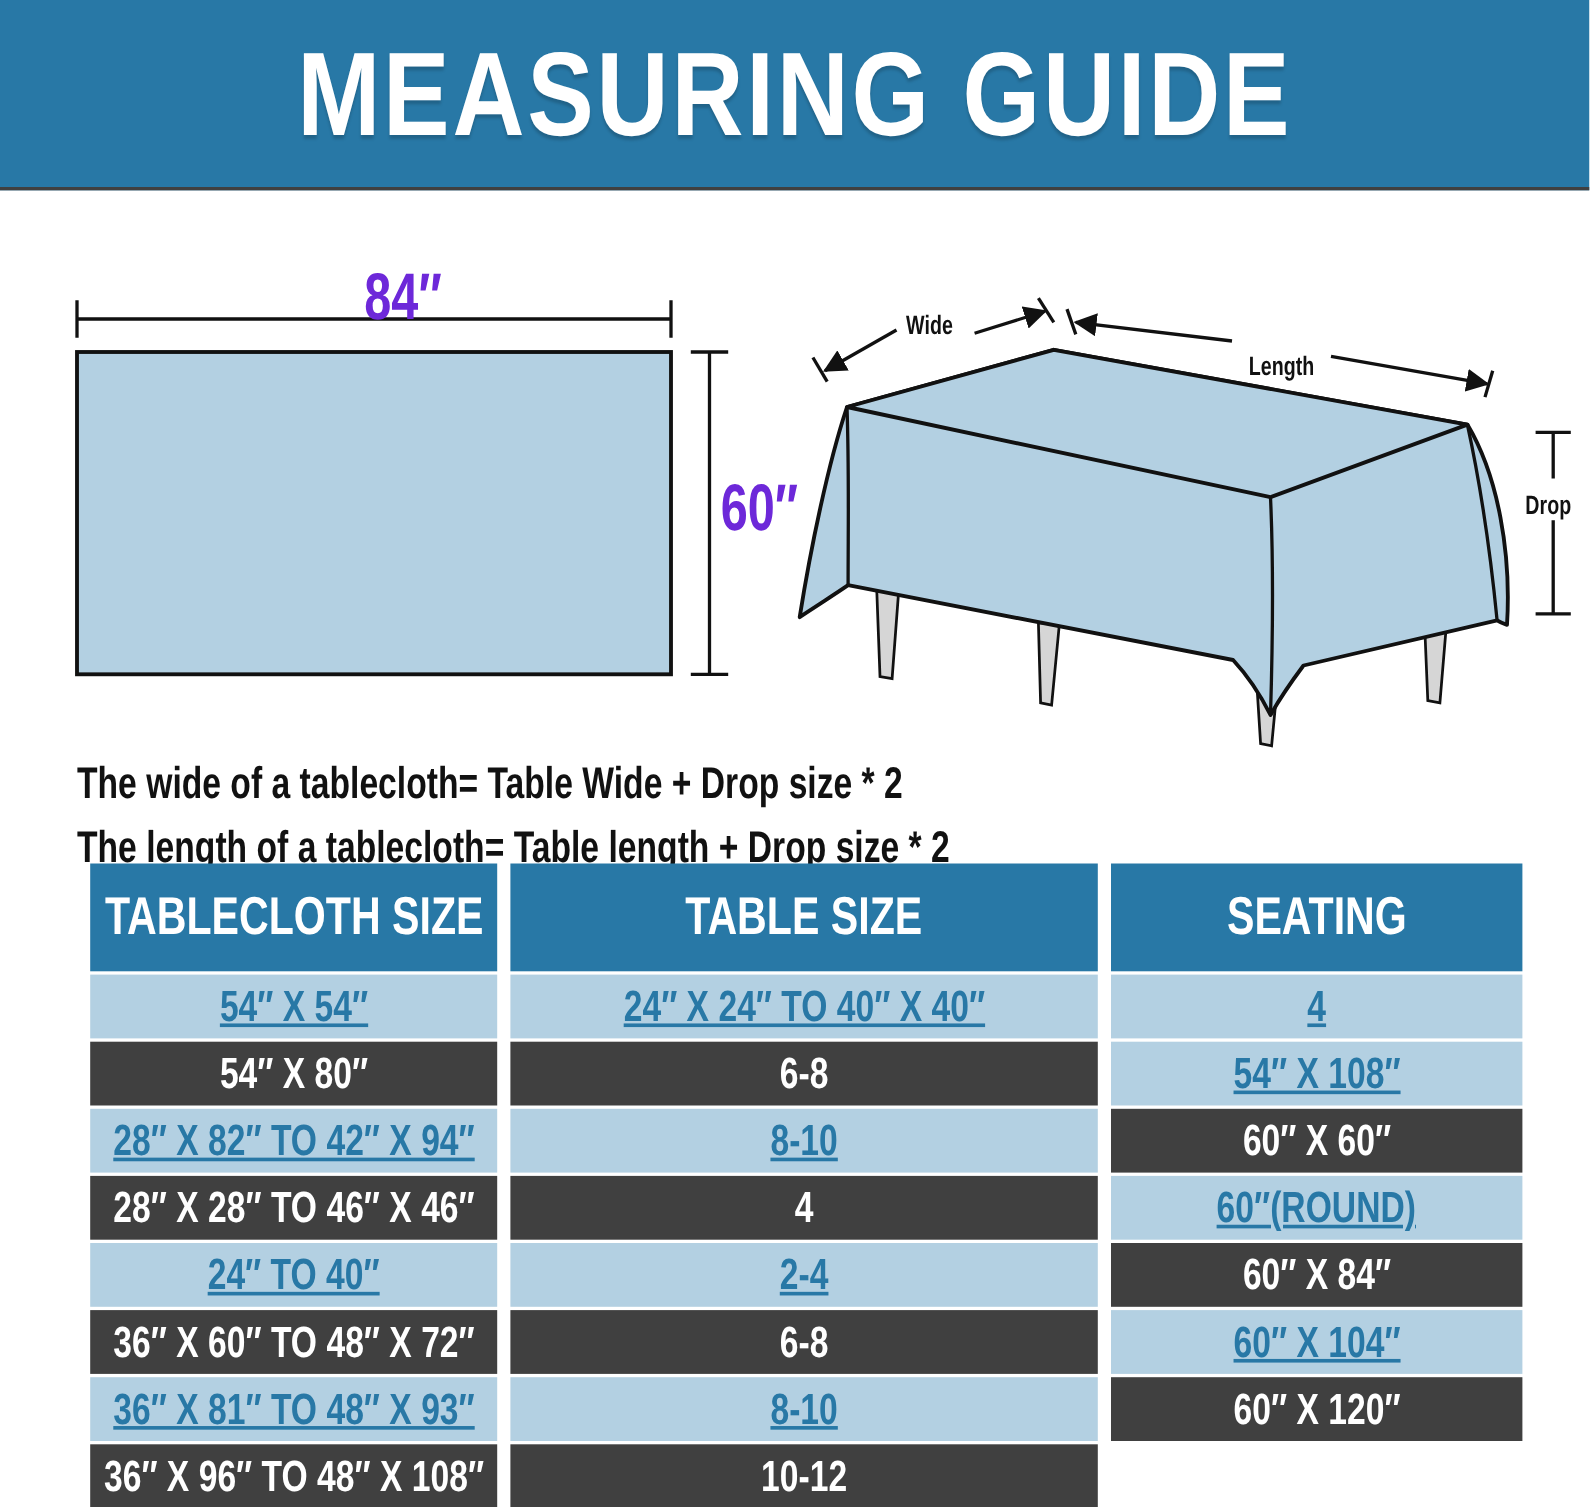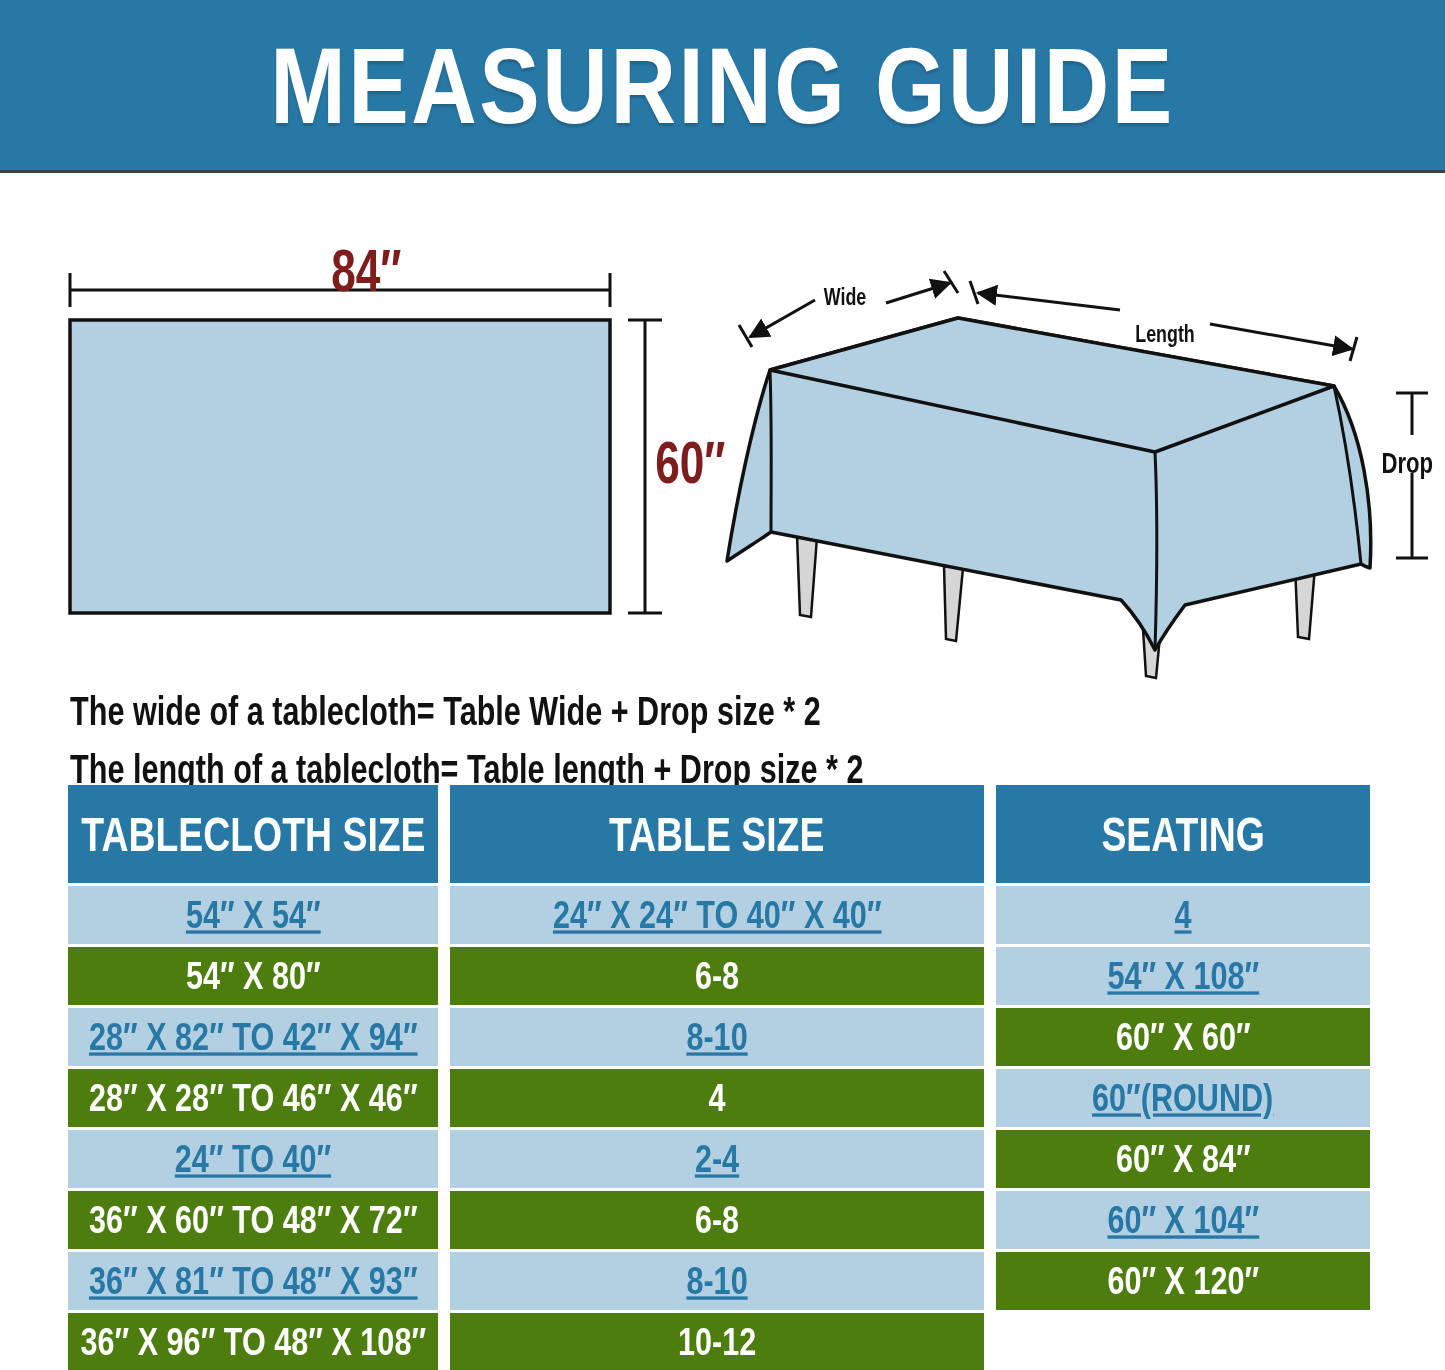--- a/index.html
+++ b/index.html
@@ -16,48 +16,48 @@
   }
   .banner-title{
     color:#ffffff;font-weight:bold;font-size:108px;letter-spacing:3px;
     transform:scaleX(0.84);transform-origin:center;
     text-shadow:0 3px 3px rgba(0,0,0,0.18);
     white-space:nowrap;
   }
   
   .diagram-svg{position:absolute;left:0;top:173px;width:1445px;height:510px;}
   .dim-label{
-    position:absolute;font-weight:bold;color:#7f1d1d;
+    position:absolute;font-weight:bold;color:#6d28d9;
     text-align:center;white-space:nowrap;
   }
   .dim-label .cond{display:inline-block;transform:scale(0.85,1.15);}
   .big-dim{font-size:52px;}
   .illus-label{color:#111111;font-size:21px;}
   
   .formula{
     position:absolute;left:70px;color:#111111;font-weight:bold;font-size:36px;
     white-space:nowrap;
     margin-top:46px;
   }
   .formula .cond{display:inline-block;transform:scale(0.85,1.12);transform-origin:left center;}
   
   .size-table{
-    position:absolute;left:68px;top:785px;width:1302px;
+    position:absolute;left:82px;top:785px;width:1302px;
     display:grid;grid-template-columns:370px 534px 374px;
     grid-template-rows:98px repeat(8,58px);
     column-gap:12px;row-gap:3px;
   }
   .tcell{
     display:flex;align-items:center;justify-content:center;
     font-weight:bold;white-space:nowrap;
   }
   .tcell .cond{display:inline-block;transform:scale(0.85,1.1);transform-origin:center;}
   .header-cell{background:#2878a6;color:#ffffff;font-size:44px;}
   .cell-light{background:#b3d0e2;color:#2878a6;font-size:36px;text-decoration:underline;}
-  .cell-teal{background:#4d7c0f;color:#ffffff;font-size:36px;}
+  .cell-teal{background:#404040;color:#ffffff;font-size:36px;}
 </style>
 </head>
 <body>
 
 <div class="banner">
   <div class="banner-title">MEASURING GUIDE</div>
 </div>
 
 <svg class="diagram-svg" viewBox="0 0 1445 510" aria-hidden="true">
   <defs>
@@ -115,21 +115,21 @@
     <g stroke="#111111" stroke-width="3" fill="none">
       <path d="M1396,220 H1428 M1412,220 V262 M1412,300 V385 M1396,385 H1428"></path>
     </g>
   </g>
 </svg>
 
 <div class="dim-label big-dim" style="left:286px;top:240px;width:160px;"><span class="cond">84″</span></div>
 <div class="dim-label big-dim" style="left:635px;top:432px;width:110px;"><span class="cond">60″</span></div>
 <div class="dim-label illus-label" style="left:790px;top:285px;width:110px;"><span class="cond">Wide</span></div>
 <div class="dim-label illus-label" style="left:1100px;top:287px;width:130px;margin-top:35px;"><span class="cond">Length</span></div>
-<div class="dim-label illus-label" style="left:1370px;top:448px;width:75px;font-size:26px;"><span class="cond">Drop</span></div>
+<div class="dim-label illus-label" style="left:1370px;top:448px;width:75px;font-size:21px;"><span class="cond">Drop</span></div>
 
 <div class="formula" style="top:645px;"><span class="cond">The wide of a tablecloth= Table Wide + Drop size * 2</span></div>
 <div class="formula" style="top:703px;"><span class="cond">The length of a tablecloth= Table length + Drop size * 2</span></div>
 
 <div class="size-table">
     <div class="tcell header-cell">
       <span class="cond">TABLECLOTH SIZE</span>
     </div>
     <div class="tcell header-cell">
       <span class="cond">TABLE SIZE</span>

